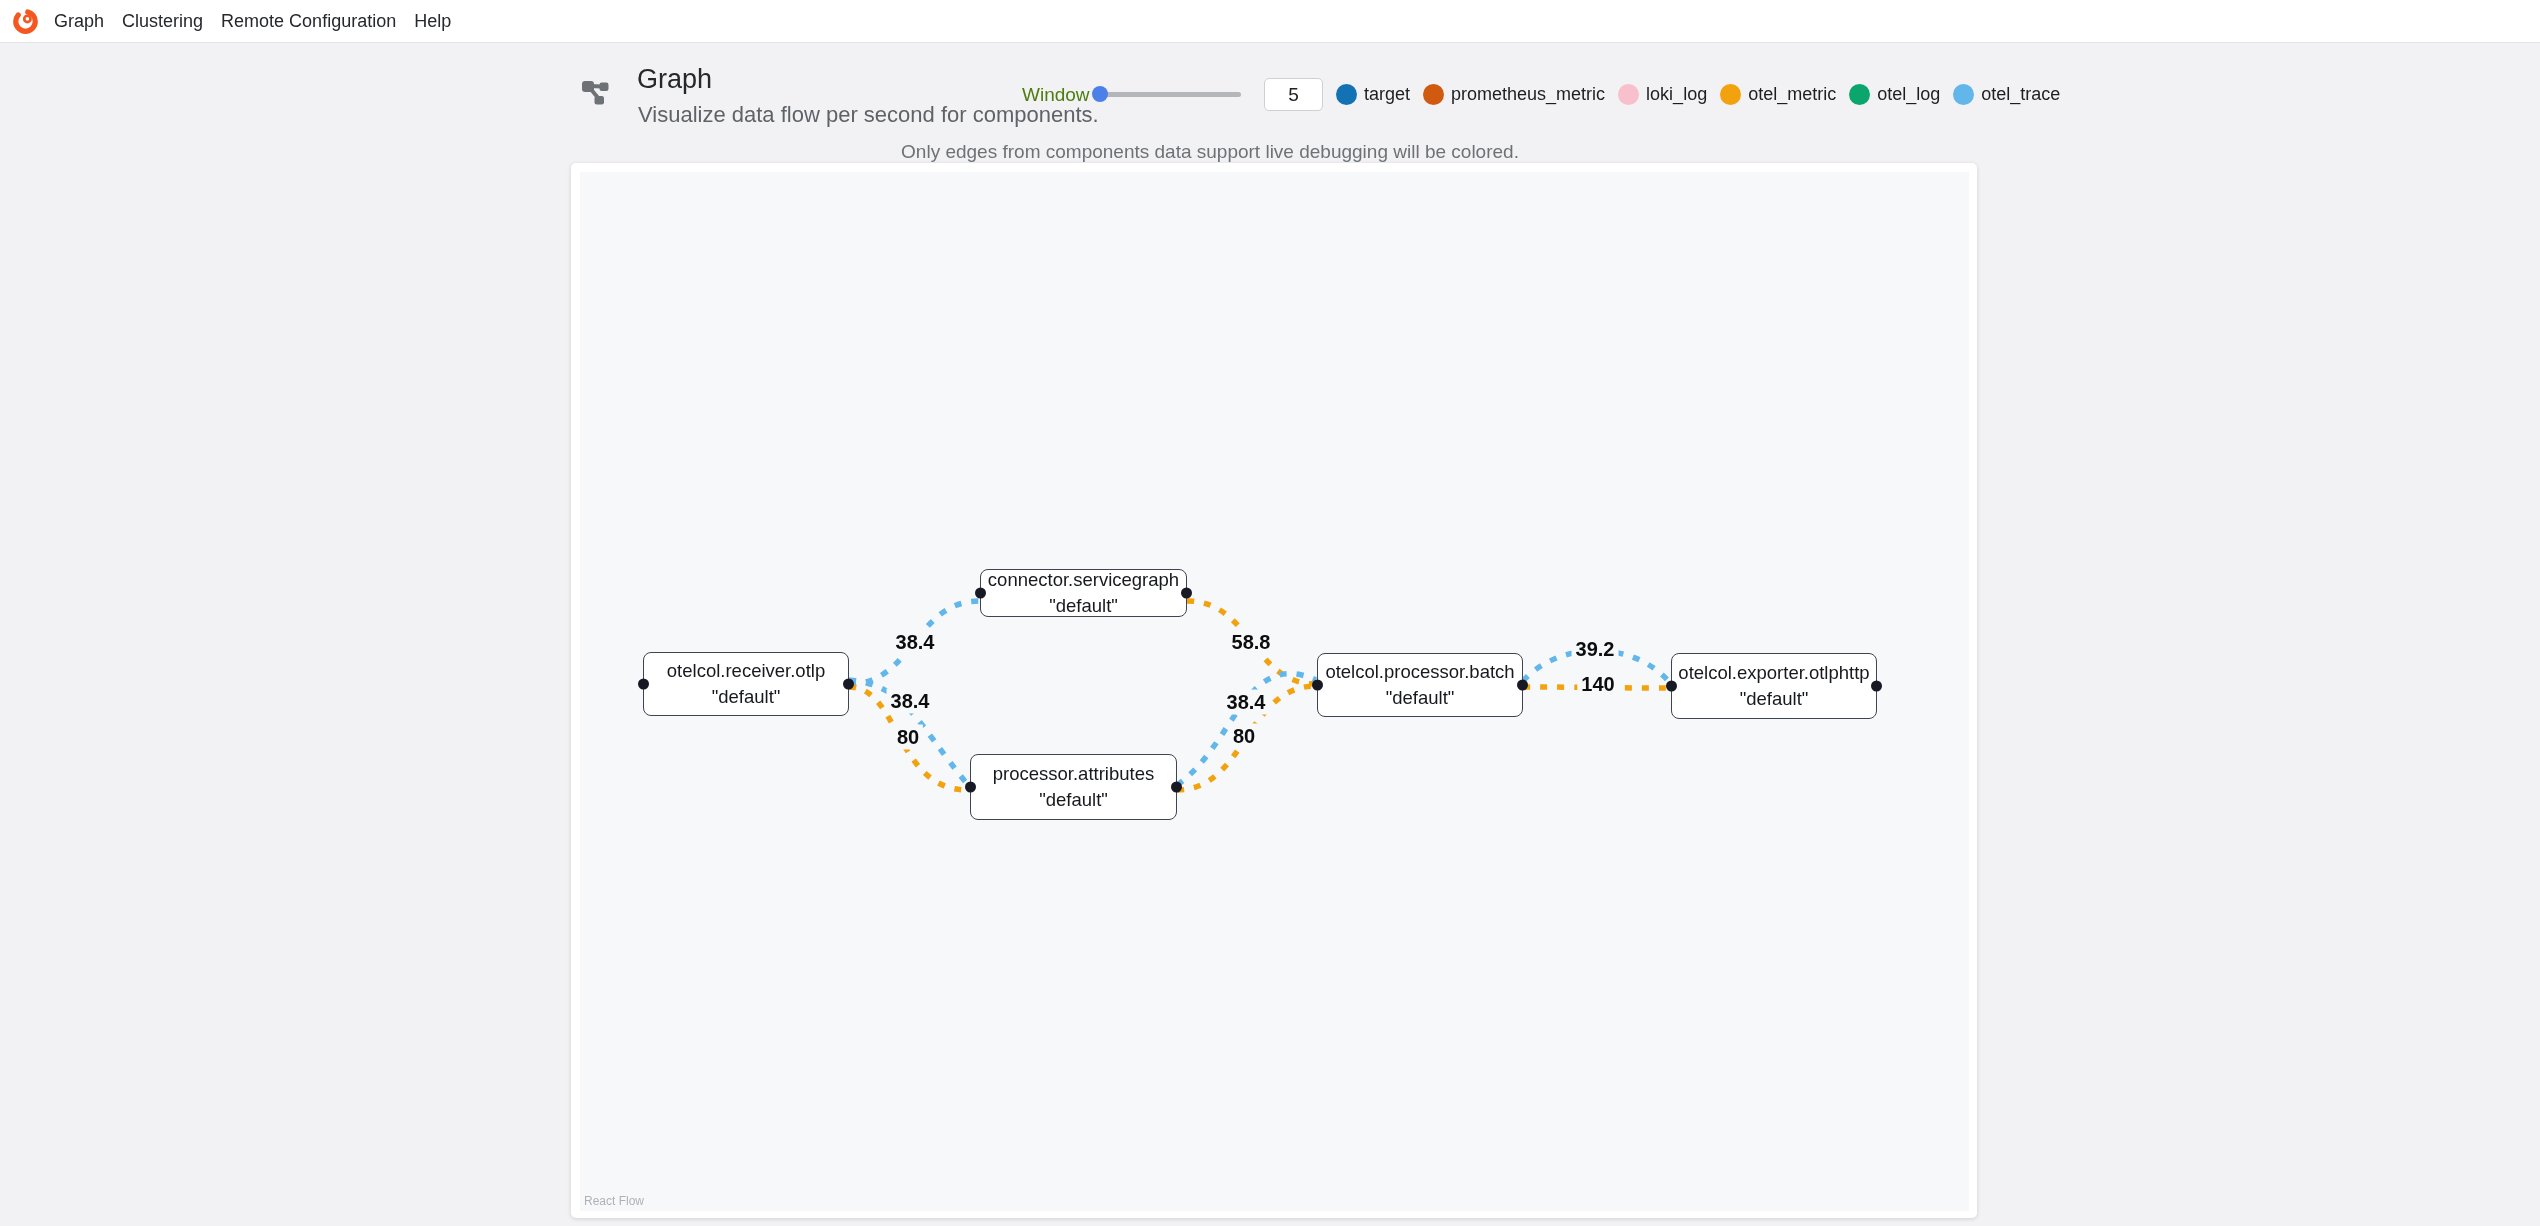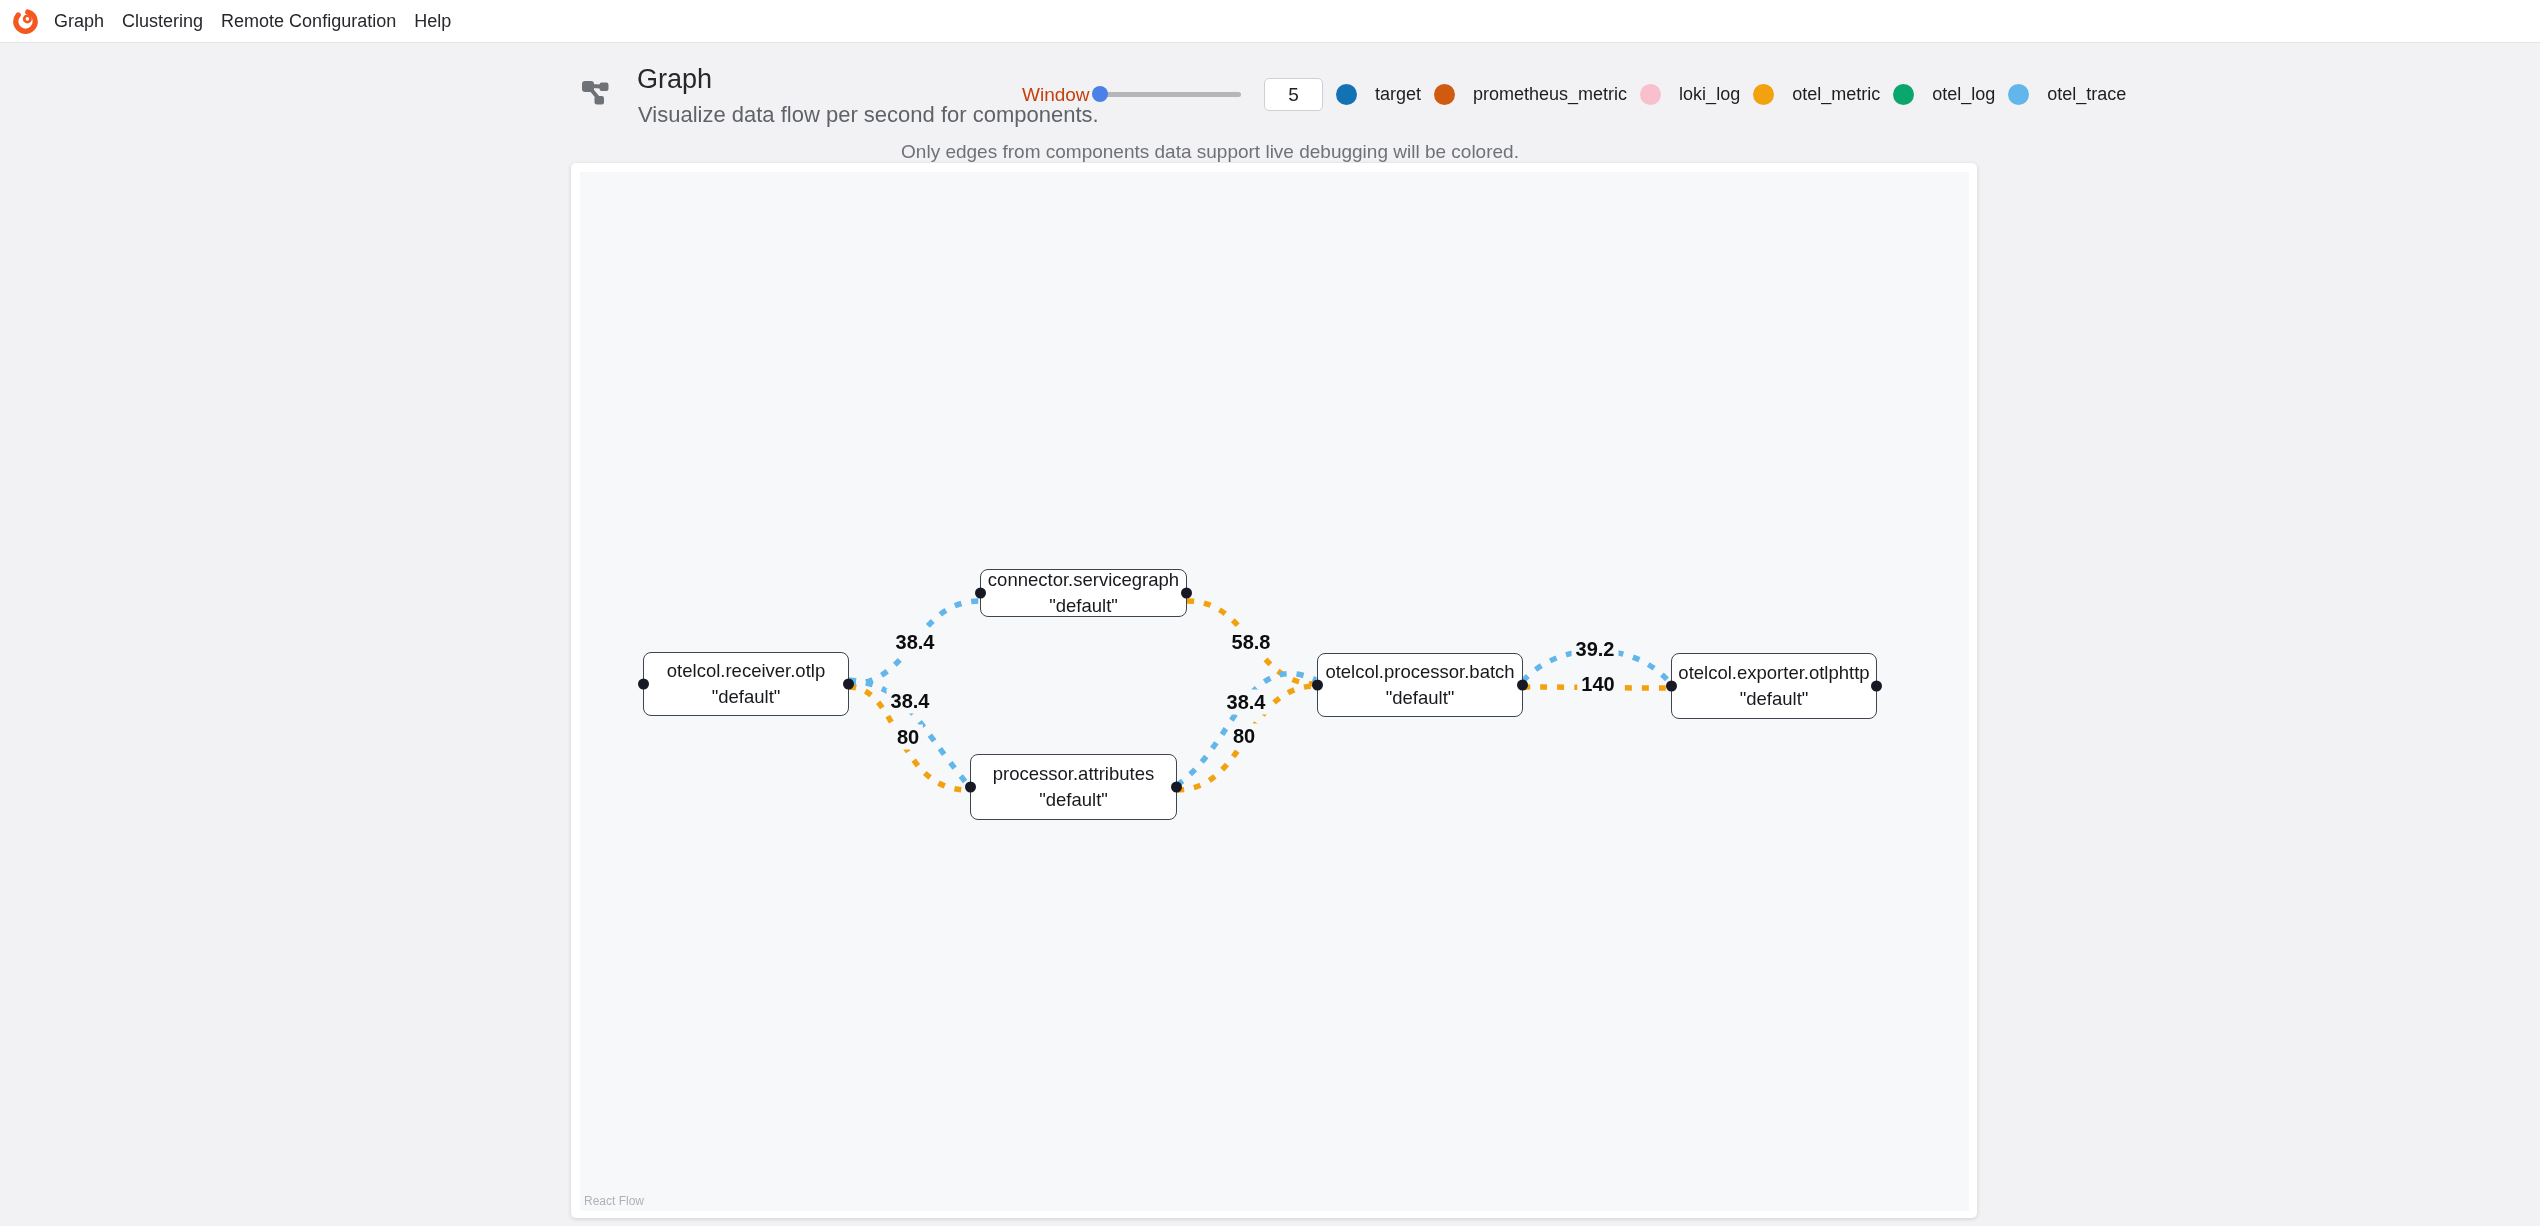--- a/index.html
+++ b/index.html
@@ -13,33 +13,33 @@
   .navbar .logo { width:27px; height:27px; margin-left:12px; margin-right:15px; flex:0 0 auto; }
   .nav-items { display:flex; align-items:center; gap:18px; }
   .nav-item { font-size:18px; color:#26282c; cursor:pointer; white-space:nowrap; }
 
   
   .header-icon { position:absolute; left:581px; top:77px; width:28px; height:28px; }
   .page-title { position:absolute; left:637px; top:64px; font-size:27px; color:#26282b; }
   .page-subtitle { position:absolute; left:638px; top:102px; font-size:22px; color:#5f6368;text-align:center; }
 
   
-  .window-label { position:absolute; left:1022px; top:84px; font-size:19px; color:#c2410c; }
+  .window-label { position:absolute; left:1022px; top:84px; font-size:19px; color:#4d7c0f; }
   .slider { position:absolute; left:1093px; top:86px; width:148px; height:16px; cursor:pointer; }
   .slider .track { position:absolute; left:0; top:6px; width:100%; height:5px;
     background:#b5b6b9; border-radius:3px; }
   .slider .thumb { position:absolute; top:0; width:16px; height:16px; border-radius:50%;
     background:#4c80e8; }
   .window-input { position:absolute; left:1264px; top:78px; width:59px; height:33px;
     border:1px solid #cdd0d4; border-radius:5px; background:#fff; text-align:center;
     font-size:19px; color:#202124; font-family:"Liberation Sans", sans-serif; }
 
   
   .legend { position:absolute; left:1336px; top:84px; display:flex; align-items:center; gap:13px; }
-  .legend-item { display:flex; align-items:center; gap:18px;justify-content:center; }
+  .legend-item { display:flex; align-items:center; gap:7px;justify-content:center; }
   .legend-dot { width:21px; height:21px; border-radius:50%; flex:0 0 auto; }
   .legend-label { font-size:18px; color:#1c1e21; white-space:nowrap; }
 
   .note { position:absolute; left:1210px; top:141px; transform:translateX(-50%);
     font-size:19px; color:#6e7277; white-space:nowrap; }
 
   
   .card { position:absolute; left:571px; top:163px; width:1406px; height:1055px;
     background:#ffffff; border-radius:5px; box-shadow:0 1px 4px rgba(0,0,0,.14); }
   .canvas { position:absolute; left:580px; top:172px; width:1389px; height:1039px;

